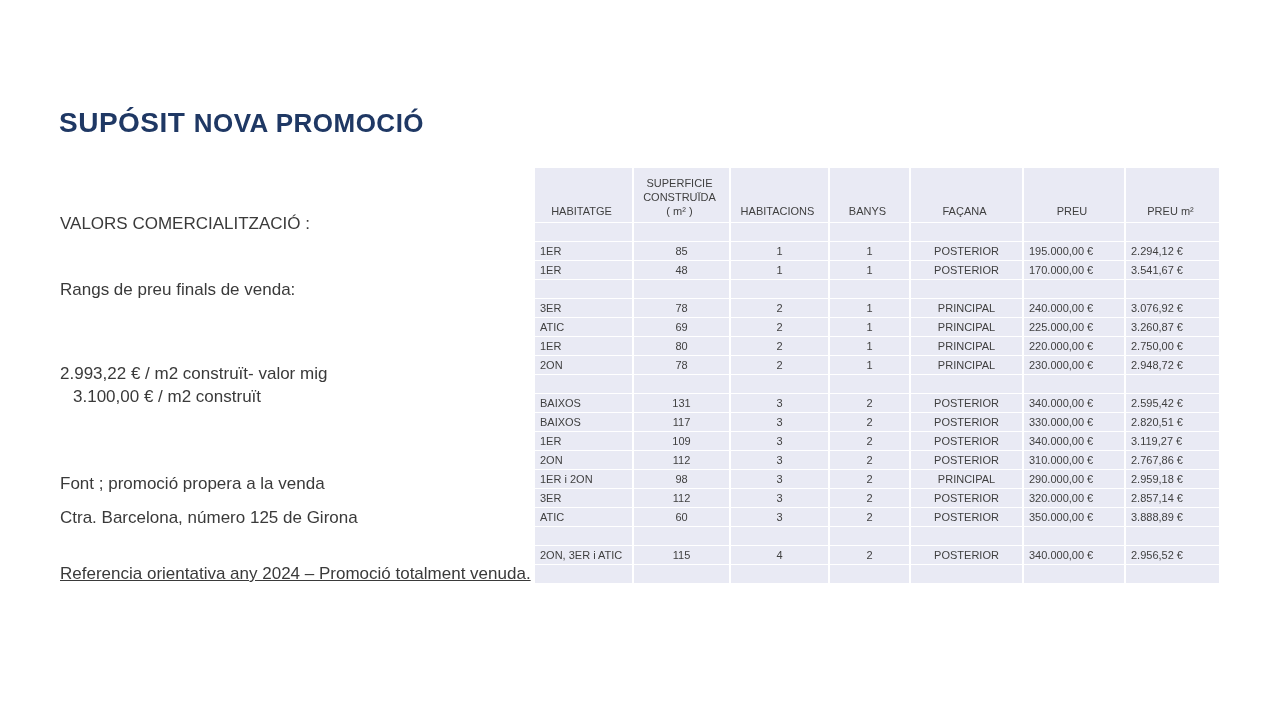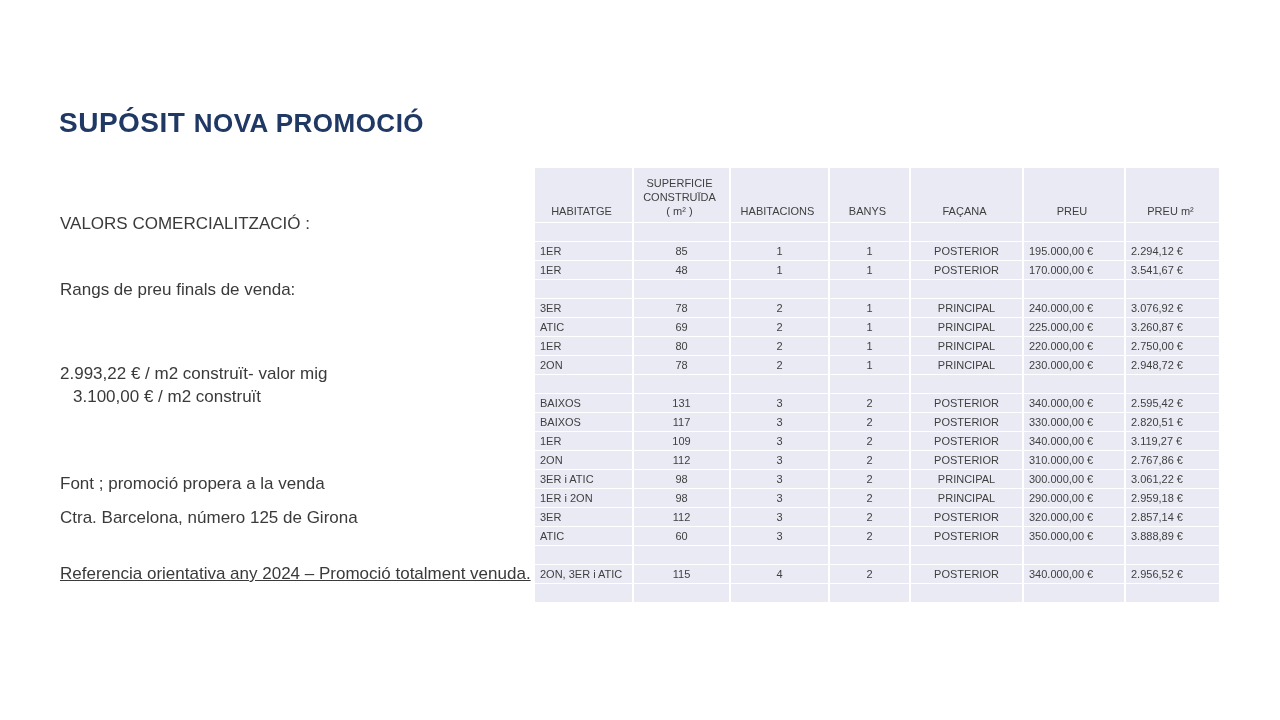--- a/index.html
+++ b/index.html
@@ -236,29 +236,20 @@
           <tr>
             <td class="al-left">2ON</td>
             <td class="al-center">112</td>
             <td class="al-center">3</td>
             <td class="al-center">2</td>
             <td class="al-center">POSTERIOR</td>
             <td class="al-right">310.000,00 €</td>
             <td class="al-right">2.767,86 €</td>
           </tr>
           <tr>
-            <td class="al-left">3ER i ATIC</td>
-            <td class="al-center">98</td>
-            <td class="al-center">3</td>
-            <td class="al-center">2</td>
-            <td class="al-center">PRINCIPAL</td>
-            <td class="al-right">300.000,00 €</td>
-            <td class="al-right">3.061,22 €</td>
-          </tr>
-          <tr>
             <td class="al-left">1ER i 2ON</td>
             <td class="al-center">98</td>
             <td class="al-center">3</td>
             <td class="al-center">2</td>
             <td class="al-center">PRINCIPAL</td>
             <td class="al-right">290.000,00 €</td>
             <td class="al-right">2.959,18 €</td>
           </tr>
           <tr>
             <td class="al-left">3ER</td>

